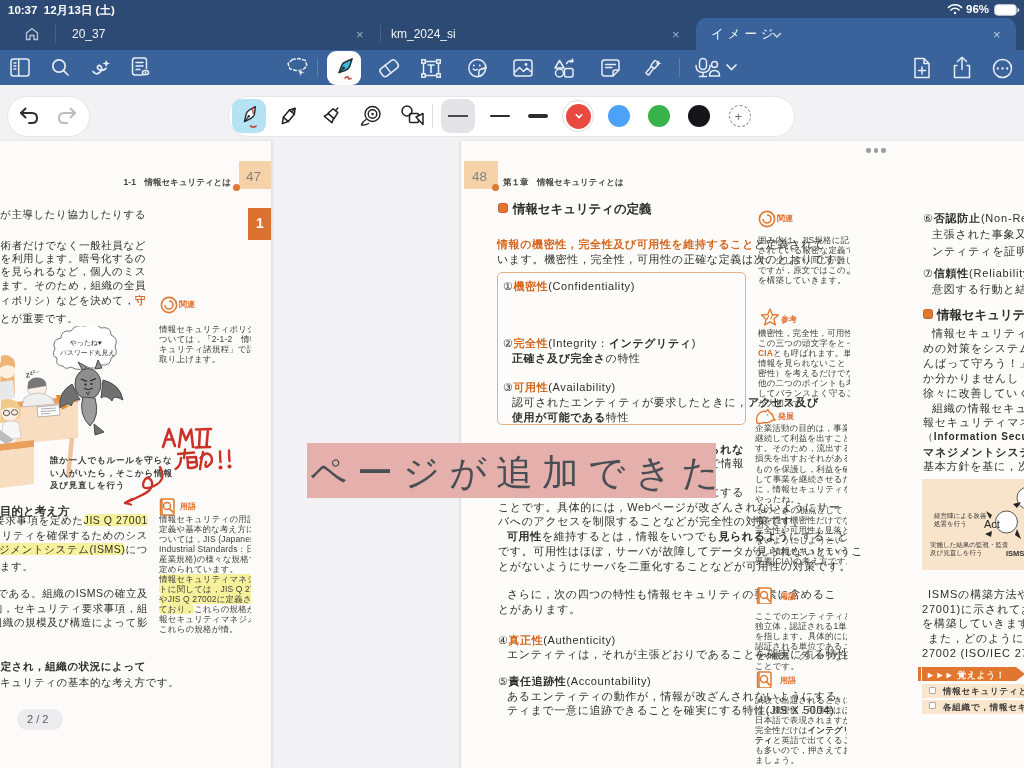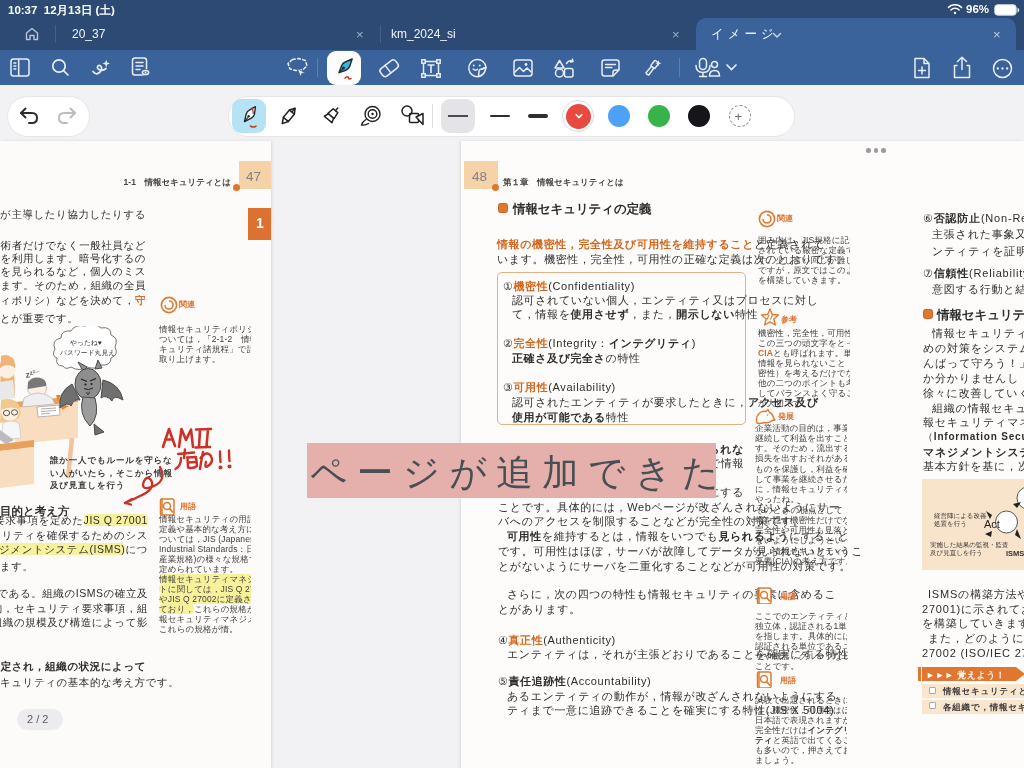--- a/index.html
+++ b/index.html
@@ -347,22 +347,20 @@
     <div class="ln tan" style="left:3px;top:20px;width:34px;height:28px"></div>
     <div class="ln" style="left:11px;top:28px;font-size:13.5px;color:#85827e">48</div>
     <div class="ln" style="left:31px;top:43px;width:7px;height:7px;background:#dd7732;border-radius:50%"></div>
     <div class="ln" style="left:42px;top:36px;font-size:8.5px;font-weight:bold;color:#444">第１章　情報セキュリティとは</div>
     <div class="ln" style="left:37px;top:62px;width:10px;height:10px;background:#e0762f;border:1.5px solid #c96427;border-radius:2.5px"></div>
     <div class="ln" style="left:52px;top:60px;font-size:12.5px;font-weight:bold;color:#2e2e2e;letter-spacing:-0.1px">情報セキュリティの定義</div>
     <div class="ln ser b48" style="left:36px;top:96px"><span class="obold">情報の機密性，完全性及び可用性を維持すること</span>と定義されて</div>
     <div class="ln ser b48" style="left:36px;top:110.5px">います。機密性，完全性，可用性の正確な定義は次のとおりです。</div>
     <div class="ln" style="left:36px;top:131px;width:249px;height:153px;border:1.2px solid #e0b286;border-radius:5px"></div>
     <div class="ln ser b48" style="left:42px;top:137.5px">①<span class="obold">機密性</span>(Confidentiality)</div>
-    <div class="ln ser b48" style="left:51px;top:152px">認可されていない個人，エンティティ又はプロセスに対し</div>
-    <div class="ln ser b48" style="left:51px;top:165.5px">て，情報を<b>使用させず</b>，また，<b>開示しない</b>特性</div>
     <div class="ln ser b48" style="left:42px;top:195px">②<span class="obold">完全性</span>(Integrity：<b>インテグリティ</b>)</div>
     <div class="ln ser b48" style="left:51px;top:209.5px"><b>正確さ及び完全さ</b>の特性</div>
     <div class="ln ser b48" style="left:42px;top:238.5px">③<span class="obold">可用性</span>(Availability)</div>
     <div class="ln ser b48" style="left:51px;top:254px">認可されたエンティティが要求したときに，<b>アクセス及び</b></div>
     <div class="ln ser b48" style="left:51px;top:268.5px"><b>使用が可能である</b>特性</div>
     <div class="ln ser b48" style="right:280px;top:300.5px">機密性を維持するとは，情報を他人に<b>見られな</b></div>
     <div class="ln ser b48" style="right:280px;top:314.5px">いようにすることです。具体的には，パスワードや暗号化で情報</div>
     <div class="ln ser b48" style="right:362px;top:329px">を保護することなどが機密性の対策です。</div>
     <div class="ln ser b48" style="right:280px;top:343.5px">完全性を維持するとは，情報が改ざんされないようにする</div>
     <div class="ln ser b48" style="left:37px;top:358.5px">ことです。具体的には，Webページが改ざんされないようにサー</div>

